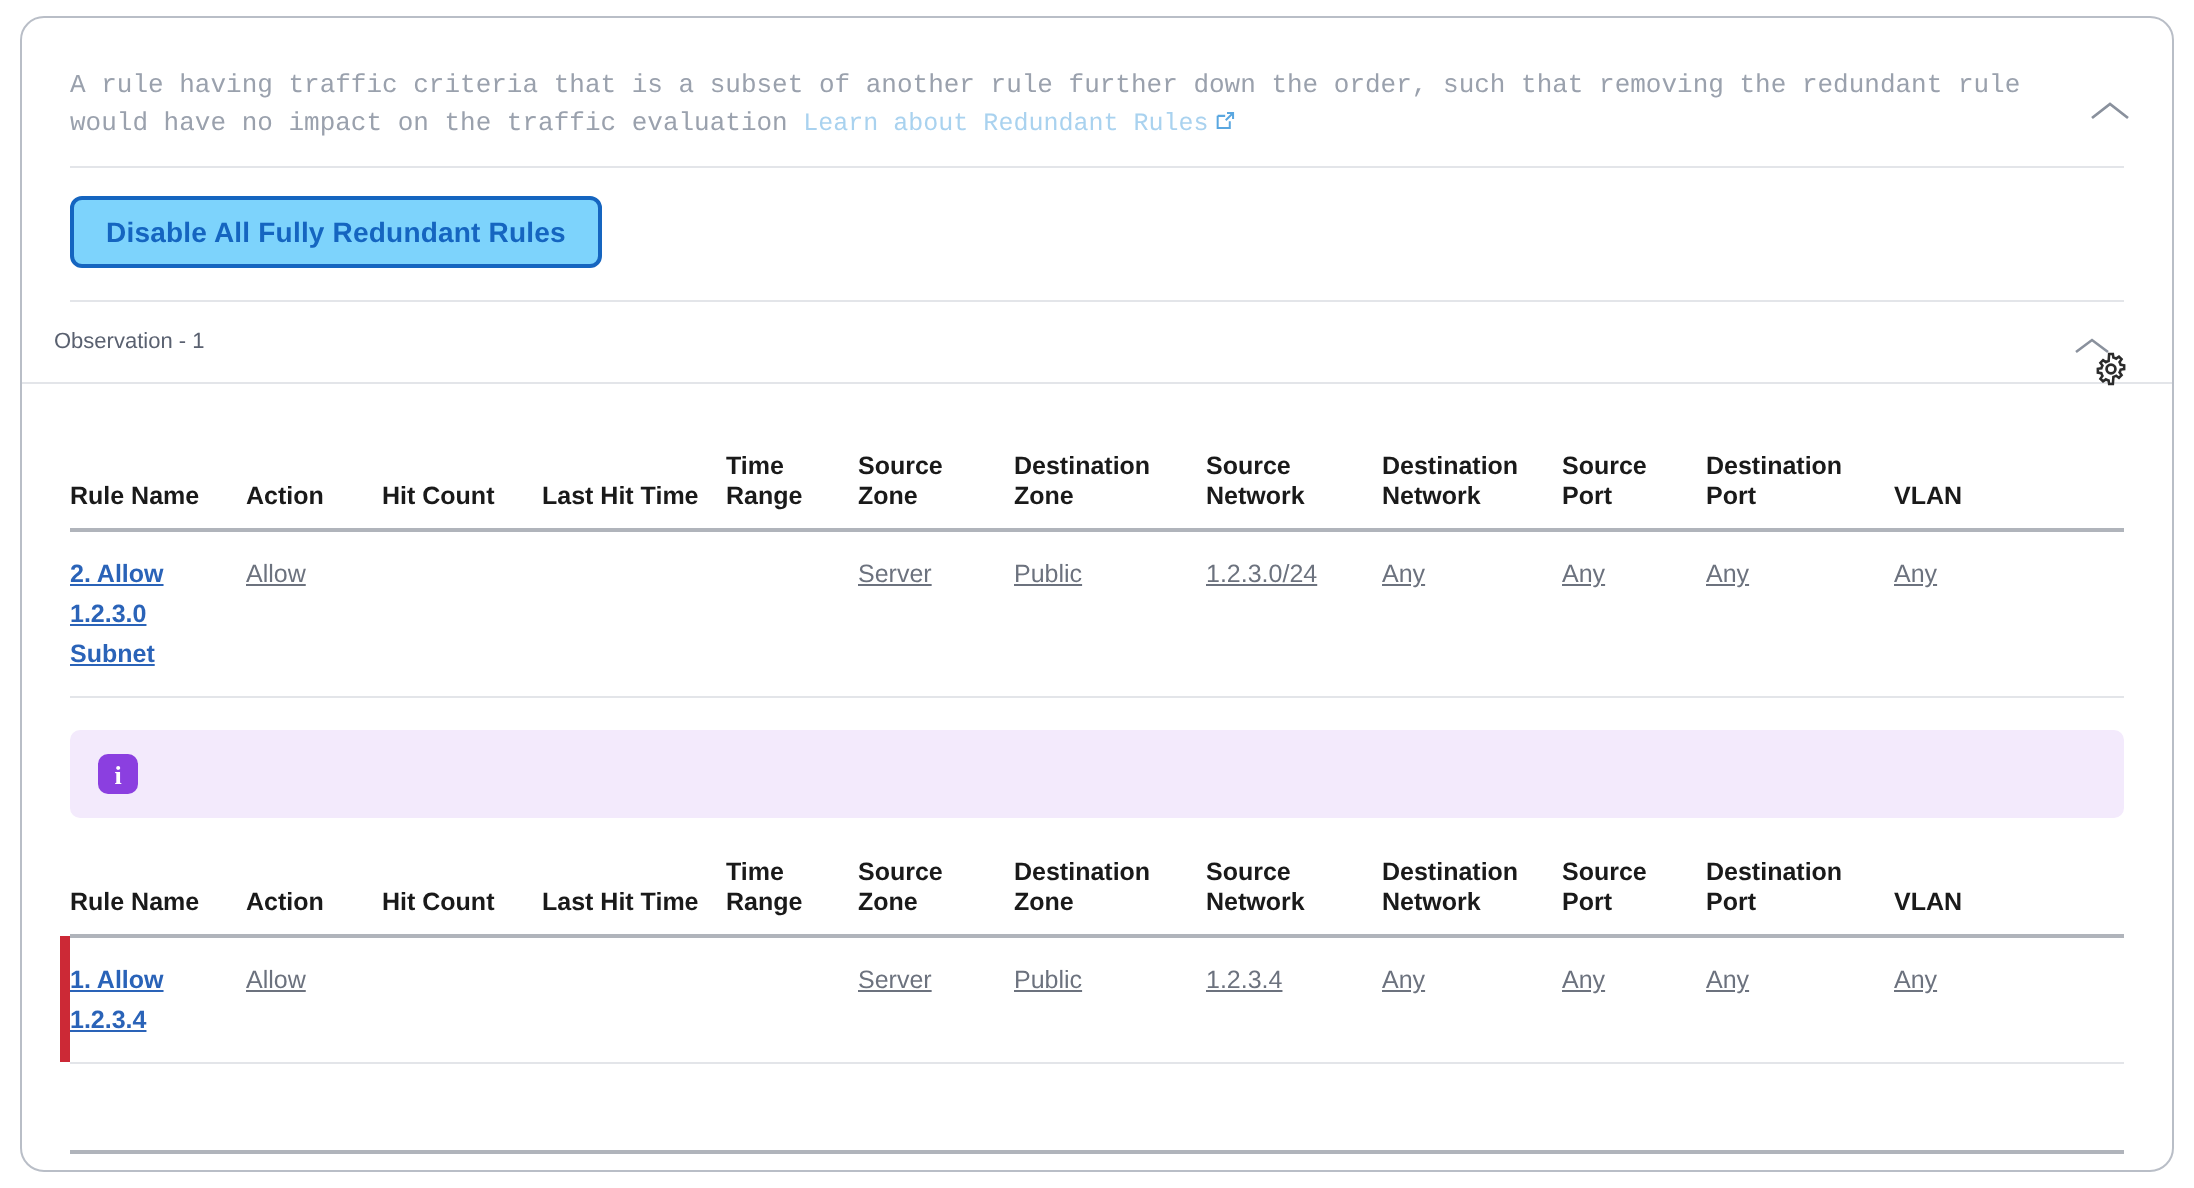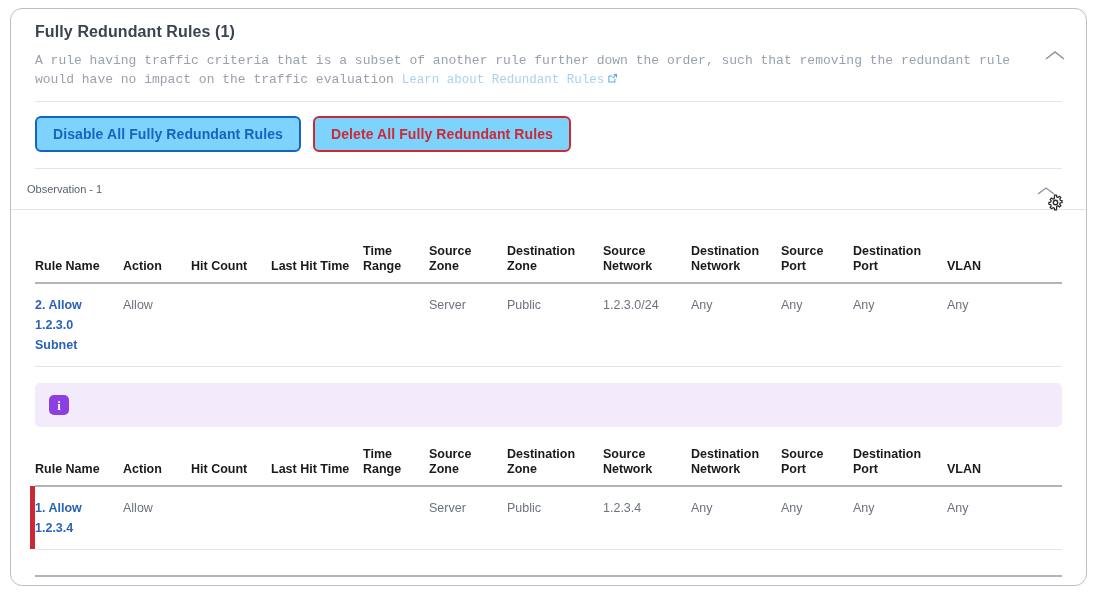--- a/index.html
+++ b/index.html
@@ -102,20 +102,21 @@
     padding: 4px 6px 8px 0;
     line-height: 15px;
   }
   thead tr { border-bottom: 2px solid #b0b4bb; }
   td {
     font-size: 12.5px;
     color: #6c727e;
     padding: 11px 6px 11px 0;
     vertical-align: top;
     line-height: 20px;
+    text-decoration: underline;
   }
   tbody tr { border-bottom: 1px solid #e3e5e9; }
   .rulename { color: #2a63b8; font-weight: bold; }
   .c-rulename { width: 88px; }
   .c-action   { width: 68px; }
   .c-hit      { width: 80px; }
   .c-lasthit  { width: 92px; }
   .c-timerng  { width: 66px; }
   .c-srczone  { width: 78px; }
   .c-dstzone  { width: 96px; }
@@ -165,42 +166,40 @@
     left: 24px; right: 24px; bottom: 8px;
     height: 2px; background: #b0b4bb;
   }
 </style>
 </head>
 <body>
 
 <div class="card">
 
   <div class="hdr">
-    <div class="hdr-title">Fully Redundant Rules (1)</div>
     <div class="hdr-desc">
       <span>A rule having traffic criteria that is a subset of another rule further down the order, such that removing the redundant rule would have no impact on the traffic evaluation</span>
       <a class="hdr-link">
         <span>Learn about Redundant Rules</span><span class="ext-icon"><svg width="11" height="11" viewBox="0 0 12 12">
               <path d="M2 3.2h4.1M2 3.2v6.6h6.6V6.2" fill="none" stroke="#5aa7e0" stroke-width="1.1"></path>
               <path d="M7.1 1.6h3.3v3.3M10.4 1.6L6.4 5.6" fill="none" stroke="#5aa7e0" stroke-width="1.1"></path>
             </svg></span>
       </a>
     </div>
     <span class="chev chev-main">
       <svg width="22" height="14" viewBox="0 0 22 14">
           <path d="M2 10 L11 3 L20 10" fill="none" stroke="#8a919d" stroke-width="1.4"></path>
         </svg>
     </span>
   </div>
 
   <div class="divider"></div>
 
   <div class="btn-row">
     <button class="btn btn-disable">Disable All Fully Redundant Rules</button>
-    <button class="btn btn-delete">Delete All Fully Redundant Rules</button>
   </div>
 
   <div class="divider"></div>
 
   <div class="obs">
     <div class="obs-label">Observation - 1</div>
     <span class="chev chev-obs">
       <svg width="20" height="12" viewBox="0 0 20 12">
           <path d="M2 9 L10 3 L18 9" fill="none" stroke="#8a919d" stroke-width="1.3"></path>
         </svg>

